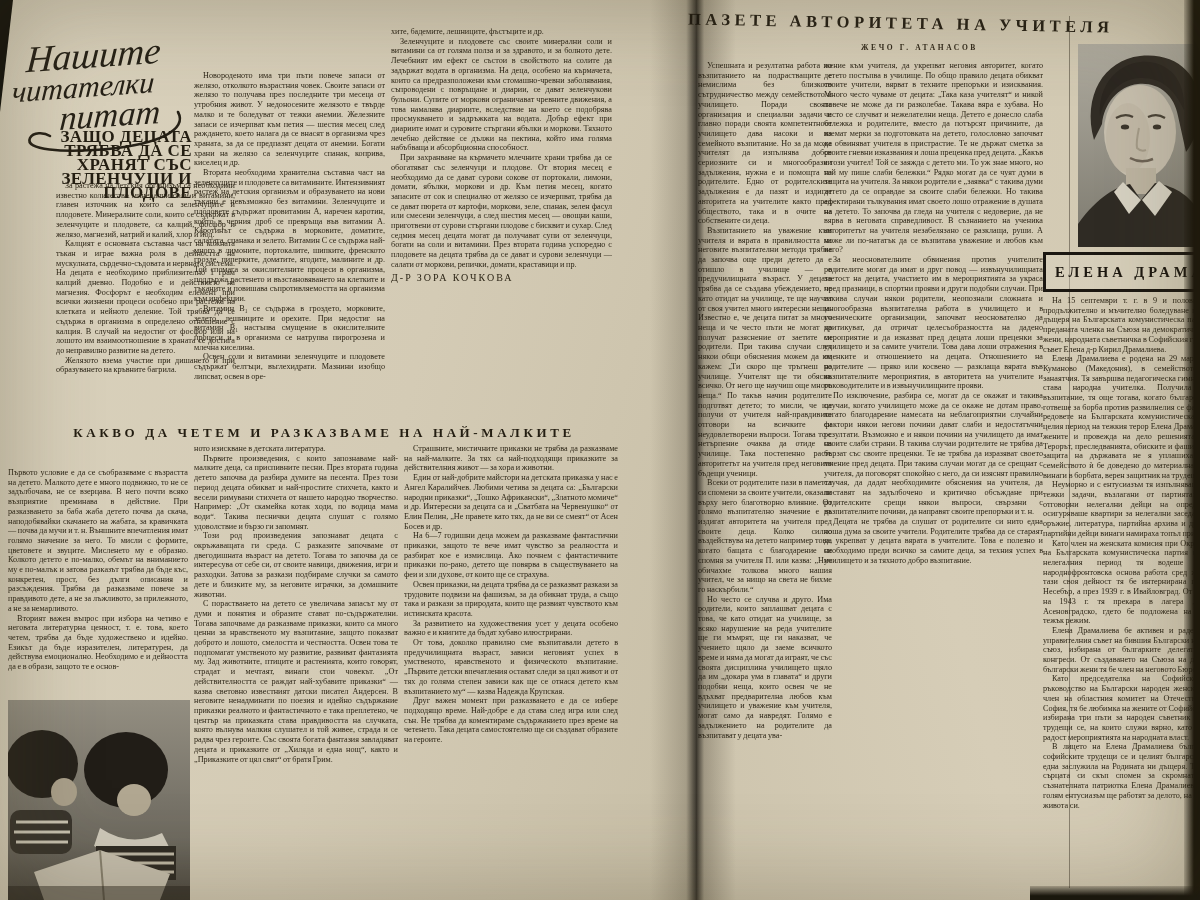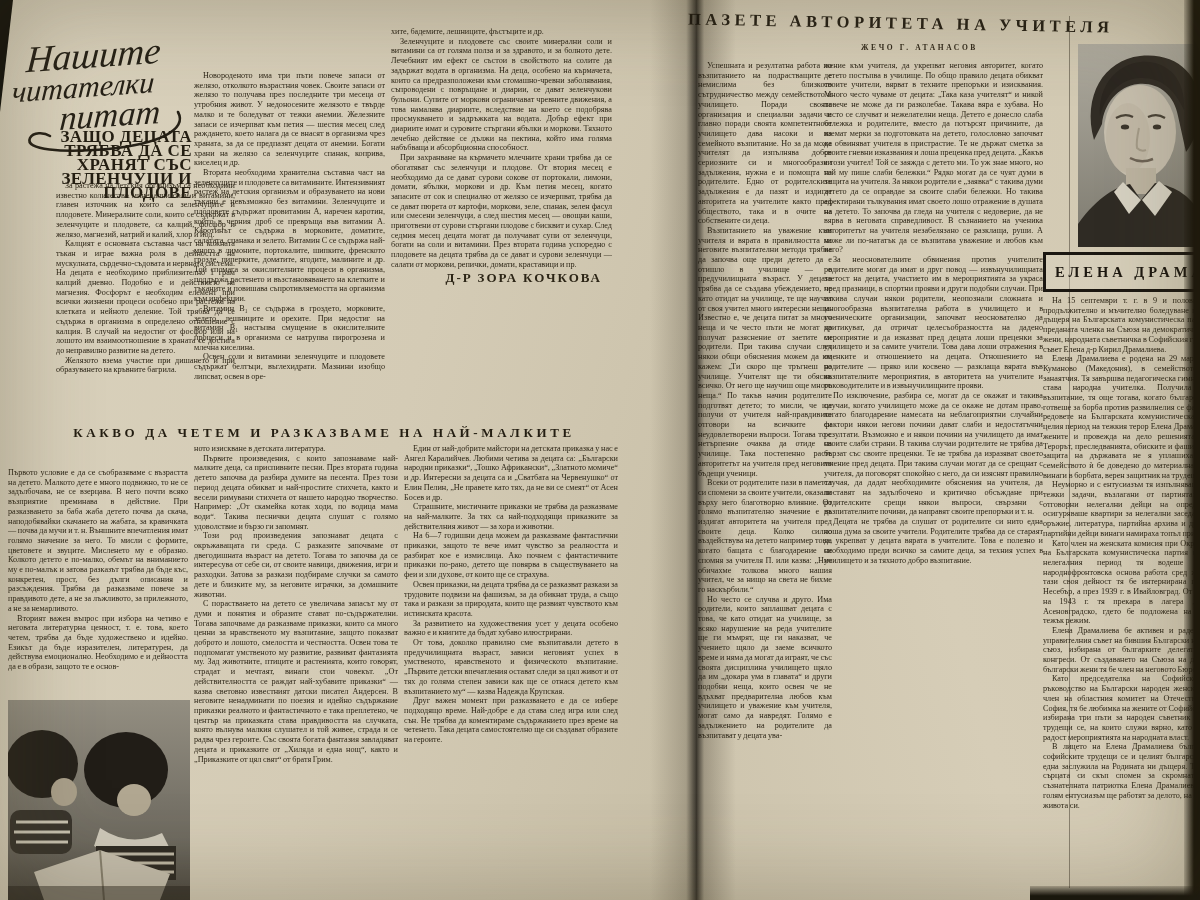--- a/index.html
+++ b/index.html
@@ -17,21 +17,21 @@
   
   .rubric{left:10px;top:38px;width:180px;transform:rotate(-4deg) skewX(-8deg);font-style:italic;color:#262117;line-height:.92;}
   .rubric .l1{font-size:37px;margin-left:14px;}
   .rubric .l2{font-size:30px;margin-left:2px;}
   .rubric .l3{font-size:34px;margin-left:52px;}
 
   .h-veg{left:2px;top:130px;width:190px;text-align:right;font-weight:bold;font-size:17px;line-height:14px;letter-spacing:.4px;color:#241e12;}
   .h-read{left:24px;top:425px;width:600px;text-align:center;font-weight:bold;font-size:13px;letter-spacing:3.6px;color:#241e12;white-space:nowrap;}
   .h-teach{left:688px;top:13px;width:375px;text-align:center;font-weight:bold;font-size:16.5px;letter-spacing:4.5px;color:#262015;transform:rotate(1.1deg);white-space:nowrap;}
   .by-teach{left:688px;top:43px;width:375px;text-align:center;font-weight:bold;font-size:7.5px;letter-spacing:2.6px;color:#332a1b;padding-left:44px;}
-  .by-zora{text-align:right;font-weight:bold;font-size:13px;letter-spacing:2px;padding:3px 10px 0 0;}
+  .by-zora{font-weight:normal;font-size:10px;letter-spacing:2px;padding:3px 10px 0 0;}
 
   .c-a1c1{left:8px;top:181px;width:179px;height:249px;margin-left:48px;}
   .c-a1c2{left:194px;top:27px;width:191px;height:401px;margin-top:44px;}
   .c-a1c3{left:391px;top:27px;width:221px;height:401px;}
   .c-a2c1{left:8px;top:468px;width:180px;height:252px;}
   .c-a2c2{left:194px;top:444px;width:204px;height:455px;}
   .c-a2c3{left:404px;top:444px;width:214px;height:455px;}
   .c-ta{left:698px;top:61px;width:134px;height:832px;}
   .c-tb{left:824px;top:61px;width:219px;height:832px;}
 
@@ -98,22 +98,22 @@
       <p>Първото условие е да се съобразяваме с възрастта на детето. Малкото дете е много подвижно, то не се задълбочава, не се взерцава. В него почти всяко възприятие преминава в действие. При разказването за баба жаба детето почва да скача, наподобявайки скачането на жабата, за кравичката — почва да мучи и т. н. Външните впечатления имат голямо значение за него. То мисли с формите, цветовете и звуците. Мисленето му е образно. Колкото детето е по-малко, обемът на вниманието му е по-малък и затова разказът трябва да бъде къс, конкретен, прост, без дълги описания и разсъждения. Трябва да разказваме повече за правдивото дете, а не за лъжливото, за прилежното, а не за немарливото.</p>
       <p>Вторият важен въпрос при избора на четиво е неговата литературна ценност, т. е. това, което четем, трябва да бъде художествено и идейно. Езикът да бъде изразителен, литературен, да действува емоционално. Необходимо е и дейността да е в образи, защото те е основ-</p>
     </div>
   <div class="abs bodytext cont c-a2c2">
       <p>ното изискване в детската литература.</p>
       <p>Първите произведения, с които запознаваме най-малките деца, са приспивните песни. През втората година детето започва да разбира думите на песента. През този период децата обикват и най-простите стихчета, както и весели римувани стихчета от нашето народно творчество. Например: „От скамейка котак ходи, по водица мама води“. Такива песнички децата слушат с голямо удоволствие и бързо ги запомнят.</p>
       <p>Този род произведения запознават децата с окръжаващата ги среда. С разказите започваме от двегодишната възраст на детето. Тогава то започва да се интересува от себе си, от своите навици, движения, игри и разходки. Затова за разкази подбираме случки за самото дете и близките му, за неговите играчки, за домашните животни.</p>
       <p>С порастването на детето се увеличава запасът му от думи и понятия и образите стават по-съдържателни. Тогава започваме да разказваме приказки, които са много ценни за нравственото му възпитание, защото показват доброто и лошото, смелостта и честността. Освен това те подпомагат умственото му развитие, развиват фантазията му. Зад животните, птиците и растенията, които говорят, страдат и мечтаят, винаги стои човекът. „От действителността се раждат най-хубавите приказки“ — казва световно известният датски писател Андерсен. В неговите ненадминати по поезия и идейно съдържание приказки реалното и фантастичното е така преплетено, че център на приказката става правдивостта на случката, която вълнува малкия слушател и той живее, страда и се радва чрез героите. Със своята богата фантазия завладяват децата и приказките от „Хиляда и една нощ“, както и „Приказките от цял свят“ от братя Грим.</p>
     </div>
   <div class="abs bodytext c-a2c3">
+      <p>Страшните, мистичните приказки не трябва да разказваме на най-малките. За тях са най-подходящи приказките за действителния живот — за хора и животни.</p>
       <p>Един от най-добрите майстори на детската приказка у нас е Ангел Каралийчев. Любими четива за децата са: „Български народни приказки“, „Тошко Африкански“, „Златното момиче“ и др. Интересни за децата са и „Сватбата на Червенушко“ от Елин Пелин, „Не правете като тях, да не ви се смеят“ от Асен Босев и др.</p>
-      <p>Страшните, мистичните приказки не трябва да разказваме на най-малките. За тях са най-подходящи приказките за действителния живот — за хора и животни.</p>
       <p>На 6—7 годишни деца можем да разказваме фантастични приказки, защото те вече имат чувство за реалността и разбират кое е измислица. Ако почнем с фантастичните приказки по-рано, детето ще повярва в съществуването на феи и зли духове, от които ще се страхува.</p>
       <p>Освен приказки, на децата трябва да се разказват разкази за трудовите подвизи на фашизъм, за да обикнат труда, а също така и разкази за природата, които ще развият чувството към истинската красота.</p>
       <p>За развитието на художествения усет у децата особено важно е и книгите да бъдат хубаво илюстрирани.</p>
       <p>От това, доколко правилно сме възпитавали детето в предучилищната възраст, зависи неговият успех в умственото, нравственото и физическото възпитание. „Първите детски впечатления остават следи за цял живот и от тях до голяма степен зависи как ще се отнася детето към възпитанието му“ — казва Надежда Крупская.</p>
       <p>Друг важен момент при разказването е да се избере подходящо време. Най-добре е да става след игра или след сън. Не трябва да коментираме съдържанието през време на четенето. Така децата самостоятелно ще си създават образите на героите.</p>
     </div>
 
   <div class="abs photo-children">
     <svg class="photo-frame" viewBox="0 0 182 200" preserveAspectRatio="none">
       <defs>

